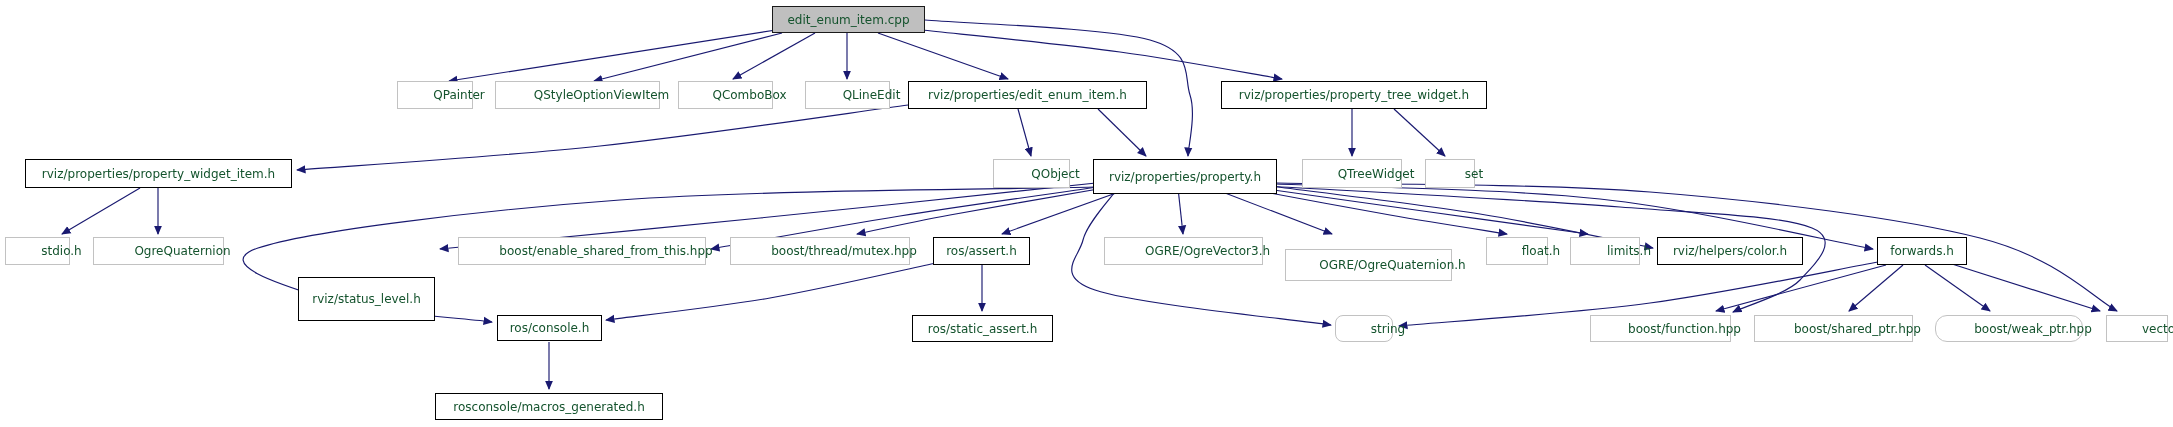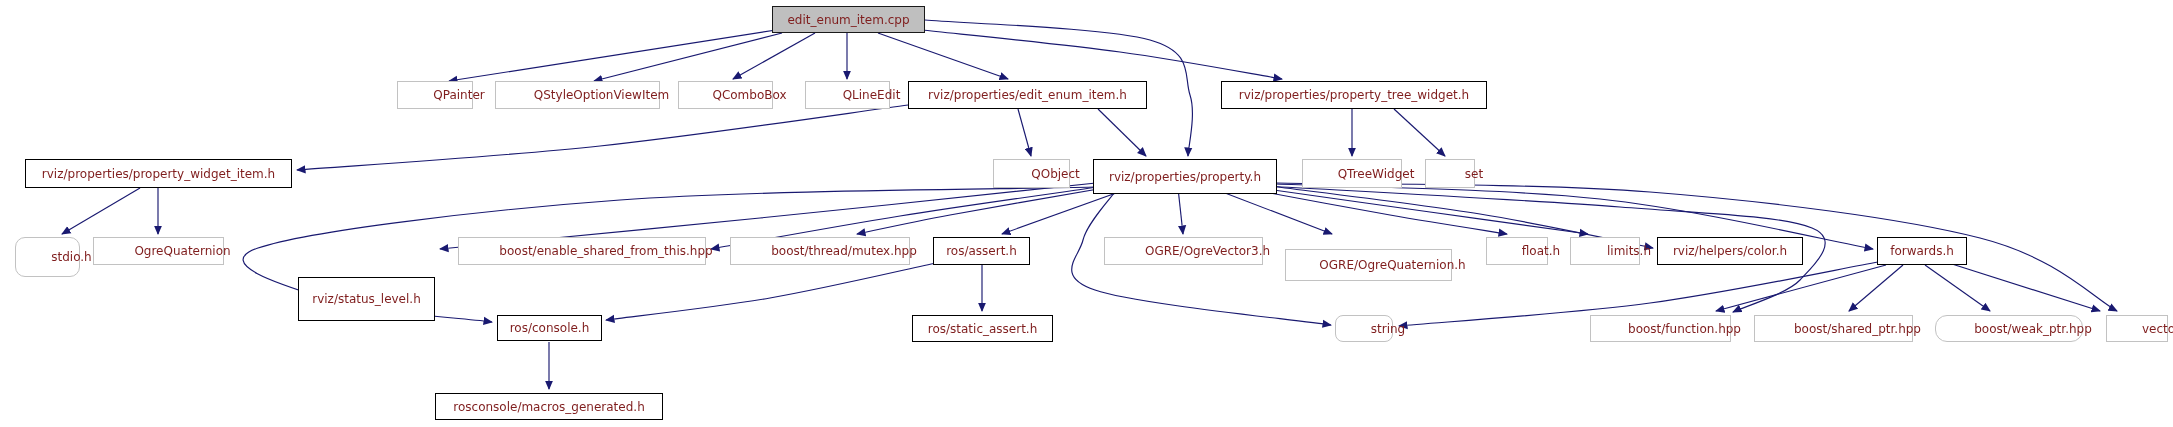--- a/index.html
+++ b/index.html
@@ -1,20 +1,20 @@
 <!DOCTYPE html>
 <html><head>
 <meta charset="utf-8">
 <style>
   html,body{margin:0;padding:0;background:#ffffff;}
   #canvas{position:relative;width:2173px;height:427px;background:#ffffff;overflow:hidden;
           font-family:"DejaVu Sans","Liberation Sans",sans-serif;}
   #edge-layer{position:absolute;left:0;top:0;width:2173px;height:427px;}
   .node{position:absolute;display:flex;align-items:center;justify-content:center;
-        box-sizing:border-box;background:#ffffff;color:#7f1d1d;font-size:12px;
+        box-sizing:border-box;background:#ffffff;color:#14532d;font-size:12px;
         white-space:nowrap;text-align:center;line-height:1;}
   .node.main{background:#bfbfbf;border:1.7px solid #1a1a1a;font-weight:400;}
   .node.doc{border:1.4px solid #000000;cursor:pointer;}
   .node.external{border:1.2px solid #c2c2c2;padding-left:48px;}
   path.edge{fill:none;stroke:#191970;stroke-width:1.15px;}
 </style>
 </head>
 <body>
 
 <div id="canvas">
@@ -69,21 +69,21 @@
       <div class="node external" style="left: 495px; top: 81px; width: 165px; height: 28px;">QStyleOptionViewItem</div>
       <div class="node external" style="left: 678px; top: 81px; width: 95px; height: 28px;">QComboBox</div>
       <div class="node external" style="left: 805px; top: 81px; width: 85px; height: 28px;">QLineEdit</div>
       <div class="node doc" style="left: 908px; top: 81px; width: 239px; height: 28px;">rviz/properties/edit_enum_item.h</div>
       <div class="node doc" style="left: 1221px; top: 81px; width: 266px; height: 28px;">rviz/properties/property_tree_widget.h</div>
       <div class="node doc" style="left: 25px; top: 159px; width: 267px; height: 29px;">rviz/properties/property_widget_item.h</div>
       <div class="node external" style="left: 993px; top: 159px; width: 77px; height: 29px;">QObject</div>
       <div class="node doc" style="left: 1093px; top: 159px; width: 184px; height: 35px;">rviz/properties/property.h</div>
       <div class="node external" style="left: 1302px; top: 159px; width: 100px; height: 29px;">QTreeWidget</div>
       <div class="node external" style="left: 1425px; top: 159px; width: 44px; height: 29px;">set</div>
-      <div class="node external" style="left: 15px; top: 237px; width: 65px; height: 40px; border-radius: 10px;">stdio.h</div>
+      <div class="node external" style="left: 5px; top: 237px; width: 65px; height: 28px;">stdio.h</div>
       <div class="node external" style="left: 93px; top: 237px; width: 131px; height: 28px;">OgreQuaternion</div>
       <div class="node doc" style="left: 298px; top: 237px; width: 137px; height: 44px; margin-top: 40px;">rviz/status_level.h</div>
       <div class="node external" style="left: 458px; top: 237px; width: 248px; height: 28px;">boost/enable_shared_from_this.hpp</div>
       <div class="node external" style="left: 730px; top: 237px; width: 180px; height: 28px;">boost/thread/mutex.hpp</div>
       <div class="node doc" style="left: 933px; top: 237px; width: 97px; height: 28px;">ros/assert.h</div>
       <div class="node external" style="left: 1104px; top: 237px; width: 159px; height: 28px;">OGRE/OgreVector3.h</div>
       <div class="node external" style="left: 1285px; top: 249px; width: 167px; height: 32px;">OGRE/OgreQuaternion.h</div>
       <div class="node external" style="left: 1486px; top: 237px; width: 62px; height: 28px;">float.h</div>
       <div class="node external" style="left: 1570px; top: 237px; width: 70px; height: 28px;">limits.h</div>
       <div class="node doc" style="left: 1657px; top: 237px; width: 146px; height: 28px;">rviz/helpers/color.h</div>

